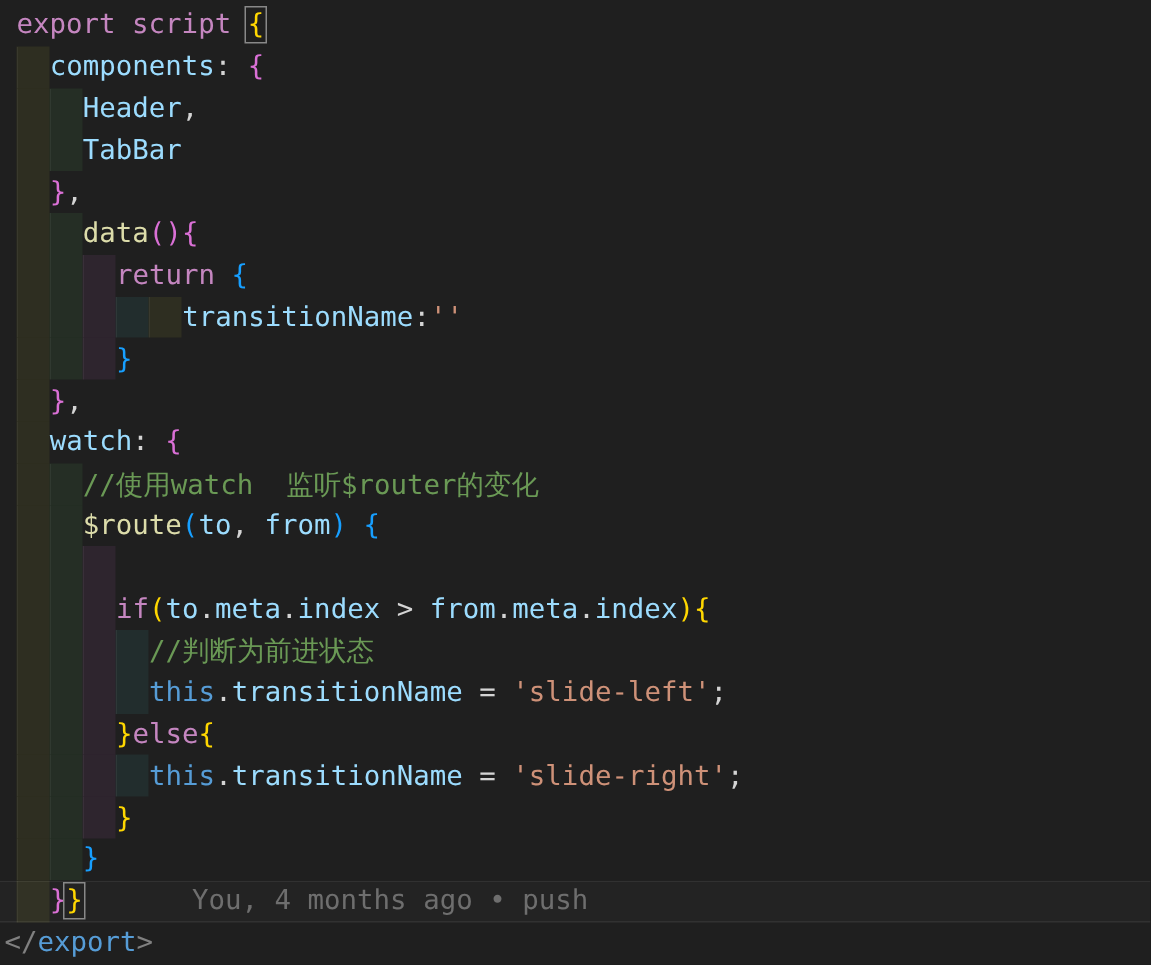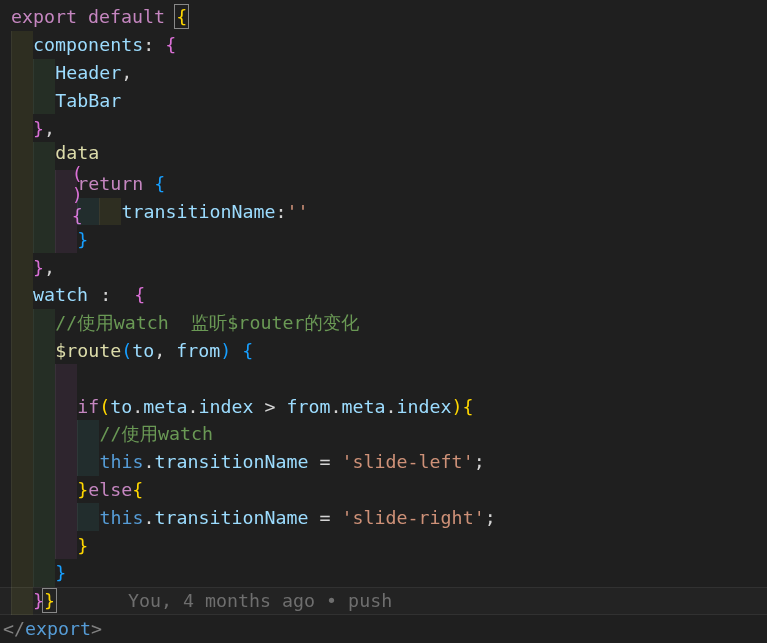--- a/index.html
+++ b/index.html
@@ -31,21 +31,21 @@
   .blame {
     position:absolute; top:0; height:100%;
     display:flex; align-items:center; white-space:pre;
   }
 </style>
 </head>
 <body>
 
 <div id="editor" style="background: rgb(31, 31, 31); font-size: 18.3px;">
     <div class="line" style="height: 27.8px;">
-      <span class="code" style="left: 11px; color: rgb(204, 204, 204);"><span style="color: rgb(197, 134, 192);">export</span><span> </span><span style="color: rgb(197, 134, 192);">default</span><span> </span><span class="boxed" style="color: rgb(255, 215, 0); outline-color: rgb(136, 136, 136);">{</span></span>
+      <span class="code" style="left: 11px; color: rgb(204, 204, 204);"><span style="color: rgb(197, 134, 192);">export</span><span> </span><span style="color: rgb(197, 134, 192);">script</span><span> </span><span class="boxed" style="color: rgb(255, 215, 0); outline-color: rgb(136, 136, 136);">{</span></span>
     </div>
     <div class="line" style="height: 27.8px; padding-left: 28px;">
       <span class="indent-block" style="left: 11px; width: 22.1px; background: rgba(255, 255, 64, 0.07);"></span>
       <span class="code" style="left: 33.1px; color: rgb(204, 204, 204);"><span style="color: rgb(156, 220, 254);">components</span><span style="color: rgb(212, 212, 212);">: </span><span style="color: rgb(218, 112, 214);">{</span></span>
     </div>
     <div class="line" style="height: 27.8px;">
       <span class="indent-block" style="left: 11px; width: 22.1px; background: rgba(255, 255, 64, 0.07);"></span>
       <span class="indent-block" style="left: 33.1px; width: 22.1px; background: rgba(127, 255, 127, 0.07);"></span>
       <span class="code" style="left: 55.2px; color: rgb(204, 204, 204);"><span style="color: rgb(156, 220, 254);">Header</span><span style="color: rgb(212, 212, 212);">,</span></span>
     </div>
@@ -54,21 +54,21 @@
       <span class="indent-block" style="left: 33.1px; width: 22.1px; background: rgba(127, 255, 127, 0.07);"></span>
       <span class="code" style="left: 55.2px; color: rgb(204, 204, 204);"><span style="color: rgb(156, 220, 254);">TabBar</span></span>
     </div>
     <div class="line" style="height: 27.8px;">
       <span class="indent-block" style="left: 11px; width: 22.1px; background: rgba(255, 255, 64, 0.07);"></span>
       <span class="code" style="left: 33.1px; color: rgb(204, 204, 204);"><span style="color: rgb(218, 112, 214);">}</span><span style="color: rgb(212, 212, 212);">,</span></span>
     </div>
     <div class="line" style="height: 27.8px;">
       <span class="indent-block" style="left: 11px; width: 22.1px; background: rgba(255, 255, 64, 0.07);"></span>
       <span class="indent-block" style="left: 33.1px; width: 22.1px; background: rgba(127, 255, 127, 0.07);"></span>
-      <span class="code" style="left: 55.2px; color: rgb(204, 204, 204); flex-direction: column;"><span style="color: rgb(220, 220, 170);">data</span><span style="color: rgb(218, 112, 214);">(</span><span style="color: rgb(218, 112, 214);">)</span><span style="color: rgb(218, 112, 214);">{</span></span>
+      <span class="code" style="left: 55.2px; color: rgb(204, 204, 204);"><span style="color: rgb(220, 220, 170);">data</span><span style="color: rgb(218, 112, 214);">(</span><span style="color: rgb(218, 112, 214);">)</span><span style="color: rgb(218, 112, 214);">{</span></span>
     </div>
     <div class="line" style="height: 27.8px;">
       <span class="indent-block" style="left: 11px; width: 22.1px; background: rgba(255, 255, 64, 0.07);"></span>
       <span class="indent-block" style="left: 33.1px; width: 22.1px; background: rgba(127, 255, 127, 0.07);"></span>
       <span class="indent-block" style="left: 55.2px; width: 22.1px; background: rgba(255, 127, 255, 0.07);"></span>
       <span class="code" style="left: 77.3px; color: rgb(204, 204, 204);"><span style="color: rgb(197, 134, 192);">return</span><span> </span><span style="color: rgb(23, 159, 255);">{</span></span>
     </div>
     <div class="line" style="height: 27.8px;">
       <span class="indent-block" style="left: 11px; width: 22.1px; background: rgba(255, 255, 64, 0.07);"></span>
       <span class="indent-block" style="left: 33.1px; width: 22.1px; background: rgba(127, 255, 127, 0.07);"></span>
@@ -82,21 +82,21 @@
       <span class="indent-block" style="left: 33.1px; width: 22.1px; background: rgba(127, 255, 127, 0.07);"></span>
       <span class="indent-block" style="left: 55.2px; width: 22.1px; background: rgba(255, 127, 255, 0.07);"></span>
       <span class="code" style="left: 77.3px; color: rgb(204, 204, 204);"><span style="color: rgb(23, 159, 255);">}</span></span>
     </div>
     <div class="line" style="height: 27.8px;">
       <span class="indent-block" style="left: 11px; width: 22.1px; background: rgba(255, 255, 64, 0.07);"></span>
       <span class="code" style="left: 33.1px; color: rgb(204, 204, 204);"><span style="color: rgb(218, 112, 214);">}</span><span style="color: rgb(212, 212, 212);">,</span></span>
     </div>
     <div class="line" style="height: 27.8px;">
       <span class="indent-block" style="left: 11px; width: 22.1px; background: rgba(255, 255, 64, 0.07);"></span>
-      <span class="code" style="left: 33.1px; color: rgb(204, 204, 204); gap: 12px;"><span style="color: rgb(156, 220, 254);">watch</span><span style="color: rgb(212, 212, 212);">: </span><span style="color: rgb(218, 112, 214);">{</span></span>
+      <span class="code" style="left: 33.1px; color: rgb(204, 204, 204);"><span style="color: rgb(156, 220, 254);">watch</span><span style="color: rgb(212, 212, 212);">: </span><span style="color: rgb(218, 112, 214);">{</span></span>
     </div>
     <div class="line" style="height: 27.8px; text-align: center;">
       <span class="indent-block" style="left: 11px; width: 22.1px; background: rgba(255, 255, 64, 0.07);"></span>
       <span class="indent-block" style="left: 33.1px; width: 22.1px; background: rgba(127, 255, 127, 0.07);"></span>
       <span class="code" style="left: 55.2px; color: rgb(204, 204, 204);"><span style="color: rgb(106, 153, 85);">//使用watch  监听$router的变化</span></span>
     </div>
     <div class="line" style="height: 27.8px; text-decoration: underline;">
       <span class="indent-block" style="left: 11px; width: 22.1px; background: rgba(255, 255, 64, 0.07);"></span>
       <span class="indent-block" style="left: 33.1px; width: 22.1px; background: rgba(127, 255, 127, 0.07);"></span>
       <span class="code" style="left: 55.2px; color: rgb(204, 204, 204);"><span style="color: rgb(220, 220, 170);">$route</span><span style="color: rgb(23, 159, 255);">(</span><span style="color: rgb(156, 220, 254);">to</span><span style="color: rgb(212, 212, 212);">, </span><span style="color: rgb(156, 220, 254);">from</span><span style="color: rgb(23, 159, 255);">)</span><span> </span><span style="color: rgb(23, 159, 255);">{</span></span>
@@ -110,21 +110,21 @@
       <span class="indent-block" style="left: 11px; width: 22.1px; background: rgba(255, 255, 64, 0.07);"></span>
       <span class="indent-block" style="left: 33.1px; width: 22.1px; background: rgba(127, 255, 127, 0.07);"></span>
       <span class="indent-block" style="left: 55.2px; width: 22.1px; background: rgba(255, 127, 255, 0.07);"></span>
       <span class="code" style="left: 77.3px; color: rgb(204, 204, 204);"><span style="color: rgb(197, 134, 192);">if</span><span style="color: rgb(255, 215, 0);">(</span><span style="color: rgb(156, 220, 254);">to</span><span style="color: rgb(212, 212, 212);">.</span><span style="color: rgb(156, 220, 254);">meta</span><span style="color: rgb(212, 212, 212);">.</span><span style="color: rgb(156, 220, 254);">index</span><span style="color: rgb(212, 212, 212);"> &gt; </span><span style="color: rgb(156, 220, 254);">from</span><span style="color: rgb(212, 212, 212);">.</span><span style="color: rgb(156, 220, 254);">meta</span><span style="color: rgb(212, 212, 212);">.</span><span style="color: rgb(156, 220, 254);">index</span><span style="color: rgb(255, 215, 0);">)</span><span style="color: rgb(255, 215, 0);">{</span></span>
     </div>
     <div class="line" style="height: 27.8px;">
       <span class="indent-block" style="left: 11px; width: 22.1px; background: rgba(255, 255, 64, 0.07);"></span>
       <span class="indent-block" style="left: 33.1px; width: 22.1px; background: rgba(127, 255, 127, 0.07);"></span>
       <span class="indent-block" style="left: 55.2px; width: 22.1px; background: rgba(255, 127, 255, 0.07);"></span>
       <span class="indent-block" style="left: 77.3px; width: 22.1px; background: rgba(79, 236, 236, 0.07);"></span>
-      <span class="code" style="left: 99.4px; color: rgb(204, 204, 204);"><span style="color: rgb(106, 153, 85);">//使用watch</span></span>
+      <span class="code" style="left: 99.4px; color: rgb(204, 204, 204);"><span style="color: rgb(106, 153, 85);">//判断为前进状态</span></span>
     </div>
     <div class="line" style="height: 27.8px;">
       <span class="indent-block" style="left: 11px; width: 22.1px; background: rgba(255, 255, 64, 0.07);"></span>
       <span class="indent-block" style="left: 33.1px; width: 22.1px; background: rgba(127, 255, 127, 0.07);"></span>
       <span class="indent-block" style="left: 55.2px; width: 22.1px; background: rgba(255, 127, 255, 0.07);"></span>
       <span class="indent-block" style="left: 77.3px; width: 22.1px; background: rgba(79, 236, 236, 0.07);"></span>
       <span class="code" style="left: 99.4px; color: rgb(204, 204, 204);"><span style="color: rgb(86, 156, 214);">this</span><span style="color: rgb(212, 212, 212);">.</span><span style="color: rgb(156, 220, 254);">transitionName</span><span style="color: rgb(212, 212, 212);"> = </span><span style="color: rgb(206, 145, 120);">'slide-left'</span><span style="color: rgb(212, 212, 212);">;</span></span>
     </div>
     <div class="line" style="height: 27.8px;">
       <span class="indent-block" style="left: 11px; width: 22.1px; background: rgba(255, 255, 64, 0.07);"></span>

